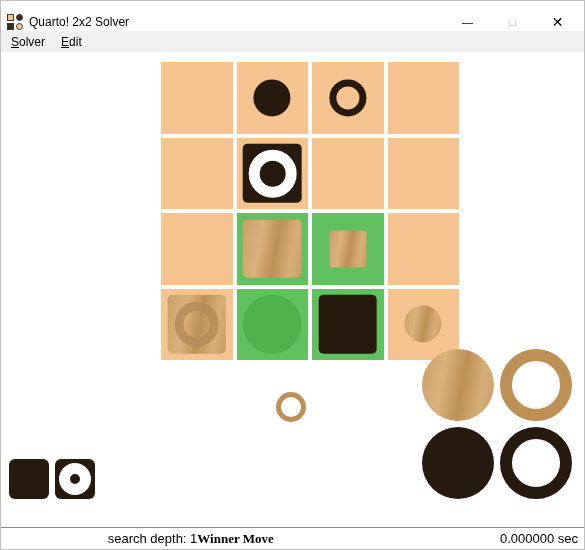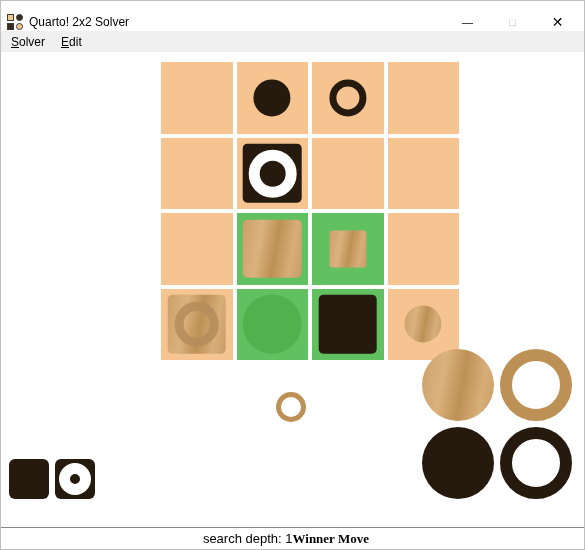--- a/index.html
+++ b/index.html
@@ -319,15 +319,16 @@
       <div class="slot">
           <div class="shape round dark hollow"></div>
         </div>
     </div>
 
   </div>
 
   <div class="statusbar">
     <div class="sb-left">search depth: 1</div>
     <div class="sb-mid">Winner Move</div>
+    <div class="sb-right">0.000000 sec</div>
   </div>
 
 </div>
 
 </body></html>

